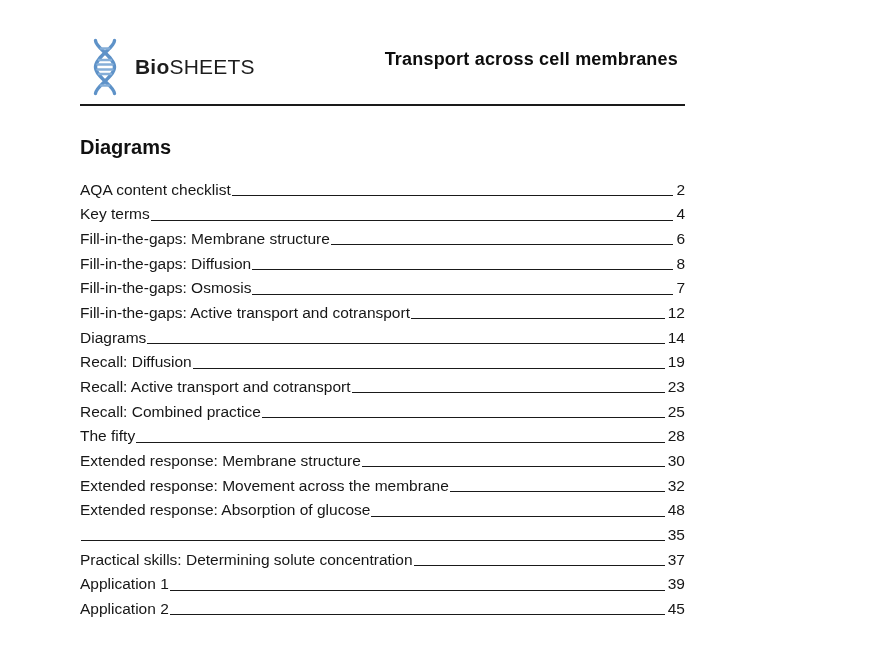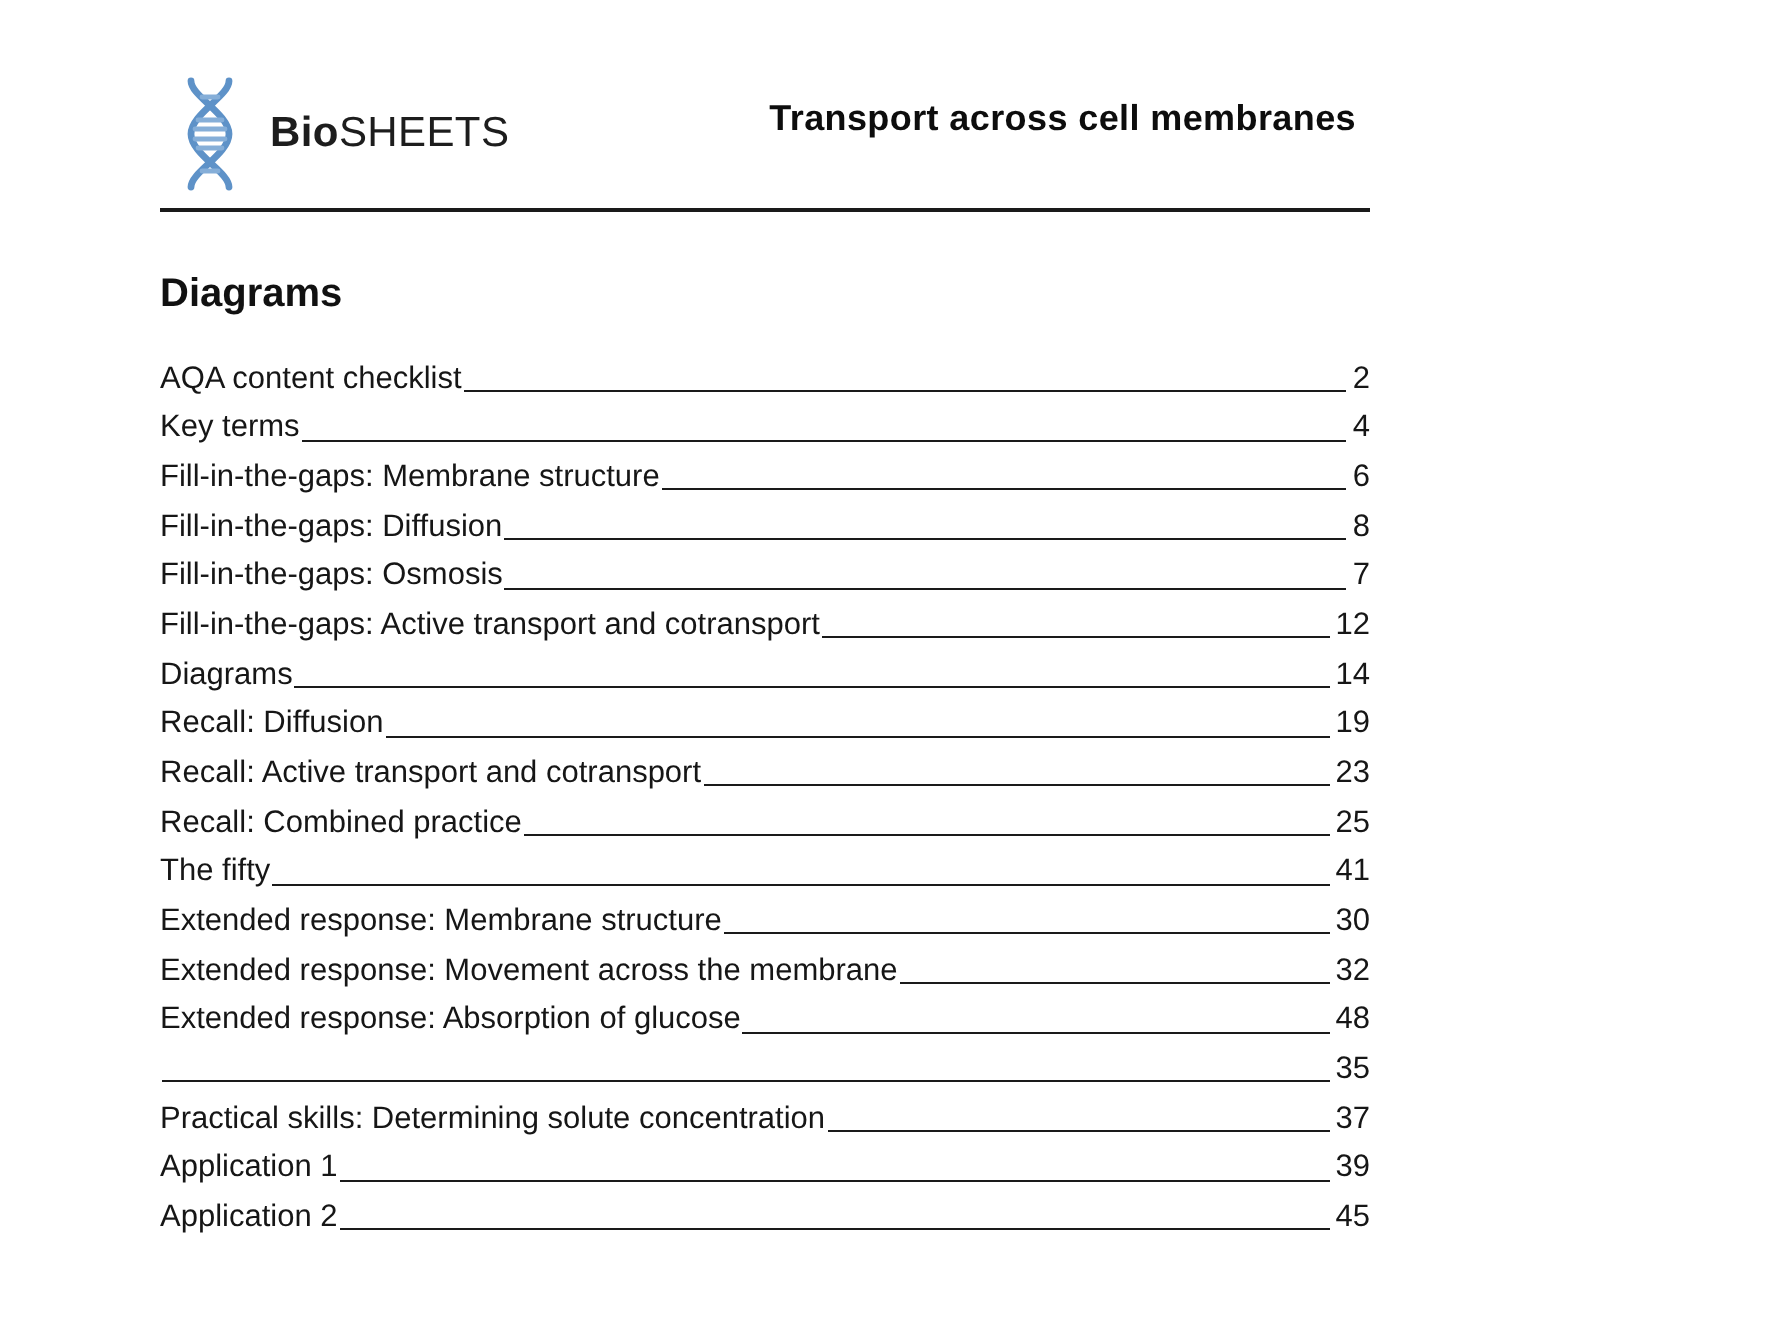--- a/index.html
+++ b/index.html
@@ -160,21 +160,21 @@
           <span class="toc-page">23</span>
         </div>
         <div class="toc-row">
           <span class="toc-label">Recall: Combined practice</span>
           <span class="toc-leader"></span>
           <span class="toc-page">25</span>
         </div>
         <div class="toc-row">
           <span class="toc-label">The fifty</span>
           <span class="toc-leader"></span>
-          <span class="toc-page">41</span>
+          <span class="toc-page">28</span>
         </div>
         <div class="toc-row">
           <span class="toc-label">Extended response: Membrane structure</span>
           <span class="toc-leader"></span>
           <span class="toc-page">30</span>
         </div>
         <div class="toc-row">
           <span class="toc-label">Extended response: Movement across the membrane</span>
           <span class="toc-leader"></span>
           <span class="toc-page">32</span>

